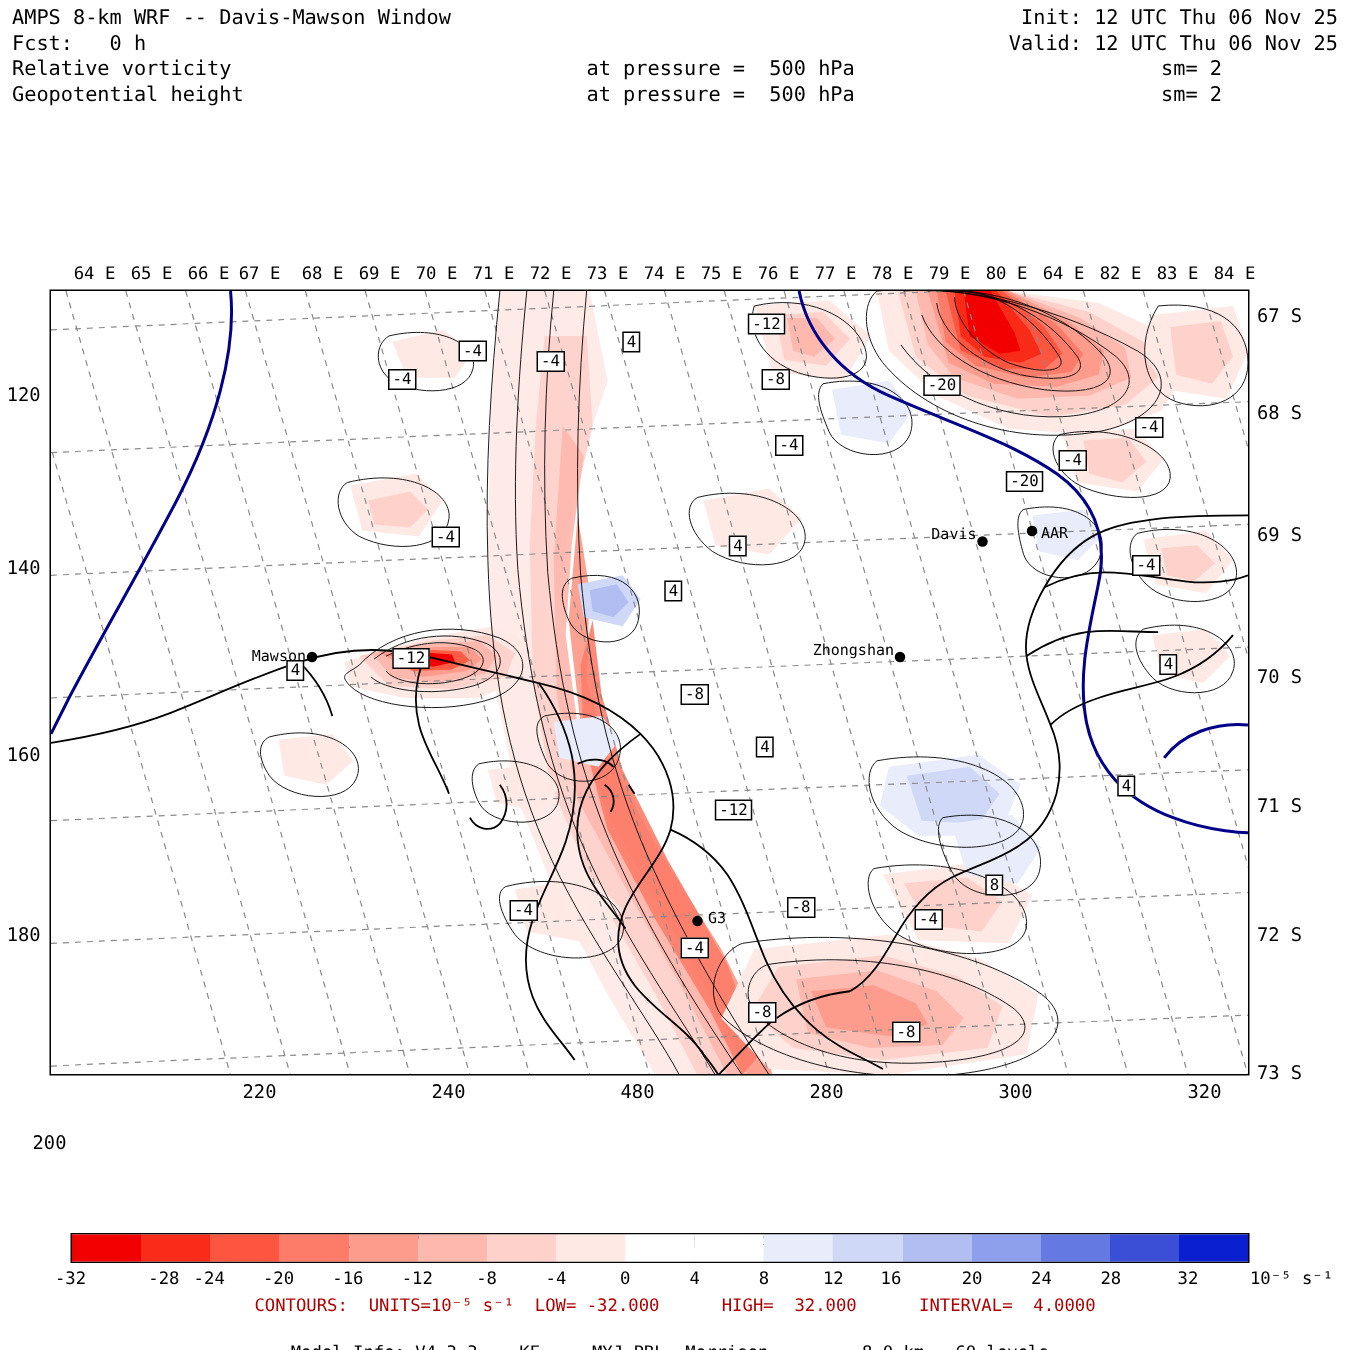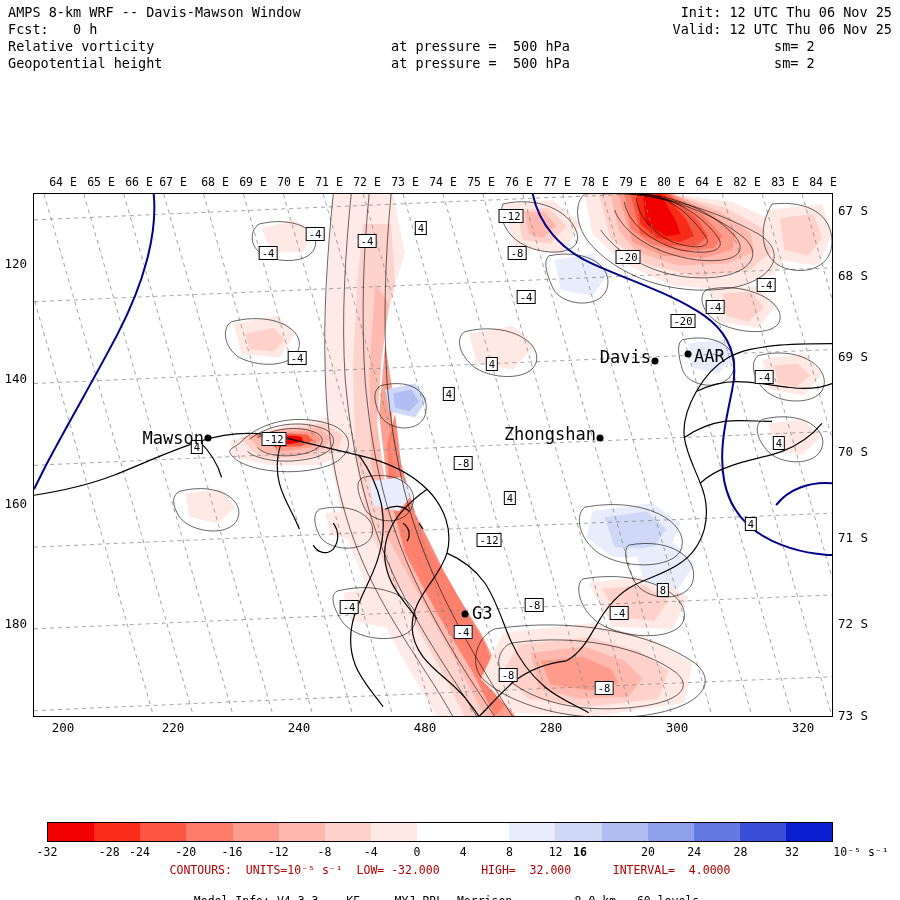--- a/index.html
+++ b/index.html
@@ -30,21 +30,21 @@
   .rightlab span{position:absolute;left:0;transform:translateY(-50%);white-space:nowrap;}
 
   .botlab{position:absolute;left:33px;top:720px;width:800px;height:18px;font-size:12.5px;}
   .botlab span{position:absolute;top:0;transform:translateX(-50%);}
 
   
   .vbox{position:absolute;font-size:10.5px;line-height:12px;background:#fff;border:1px solid #000;padding:0px 2px;transform:translate(-50%,-50%);white-space:nowrap;}
 
   
   .stdot{position:absolute;width:7px;height:7px;border-radius:50%;background:#000;transform:translate(-50%,-50%);}
-  .stlab{position:absolute;font-size:17px;transform:translate(-100%,-50%);white-space:nowrap;background:transparent;}
+  .stlab{position:absolute;font-size:10px;transform:translate(-100%,-50%);white-space:nowrap;background:transparent;}
   .stlab.right{transform:translate(0,-50%);}
 
   
   .cinfo{position:absolute;left:0;top:793px;width:900px;text-align:center;font-size:11.5px;line-height:14px;color:#00008B;white-space:pre;}
   .cinfo .l2{color:#B00000;}
 
   .cbarwrap{position:absolute;left:47px;top:822px;width:786px;height:20px;border:1px solid #000;box-sizing:border-box;display:flex;}
   .cbarwrap div{flex:1 1 0;height:100%;}
   .cbarlab{position:absolute;left:0;top:845px;width:900px;height:16px;font-size:11.5px;}
   .cbarlab span{position:absolute;top:0;transform:translateX(-50%);white-space:nowrap;}
@@ -319,21 +319,21 @@
   <div class="rightlab" id="rightlab">
       <span style="top: 17px;">67 S</span>
       <span style="top: 82px;">68 S</span>
       <span style="top: 163px;">69 S</span>
       <span style="top: 258px;">70 S</span>
       <span style="top: 344px;">71 S</span>
       <span style="top: 430px;">72 S</span>
       <span style="top: 522px;">73 S</span>
     </div>
   <div class="botlab" id="botlab">
-      <span style="left: 30px;">200</span>
+      <span style="left: 0; margin-top: 34px;">200</span>
       <span style="left: 140px; text-align: right;">220</span>
       <span style="left: 266px;">240</span>
       <span style="left: 392px;">480</span>
       <span style="left: 518px;">280</span>
       <span style="left: 644px;">300</span>
       <span style="left: 770px;">320</span>
     </div>
 
   <div class="cinfo">
     <div>CONTOURS:  UNITS=m  LOW=  4920.0      HIGH=  4980.0      INTERVAL=  60.000</div>
@@ -365,21 +365,21 @@
       <span style="left: 139.471px;">-24</span>
       <span style="left: 185.706px;">-20</span>
       <span style="left: 231.941px;">-16</span>
       <span style="left: 278.176px;">-12</span>
       <span style="left: 324.412px;">-8</span>
       <span style="left: 370.647px;">-4</span>
       <span style="left: 416.882px;">0</span>
       <span style="left: 463.118px;">4</span>
       <span style="left: 509.353px;">8</span>
       <span style="left: 555.588px;">12</span>
-      <span style="left: 580px; font-weight: bold;">16</span>
+      <span style="left: 594px;">16</span>
       <span style="left: 648.059px;">20</span>
       <span style="left: 694.294px;">24</span>
       <span style="left: 740.529px;">28</span>
       <span style="left: 792px;">32</span>
       <span style="left: 861px;">10⁻⁵ s⁻¹</span>
     </div>
 
   <div class="modelinfo">
     <div>Model Info: V4.3.3    KF     MYJ PBL  Morrison         8.0 km,  60 levels,</div>
     

